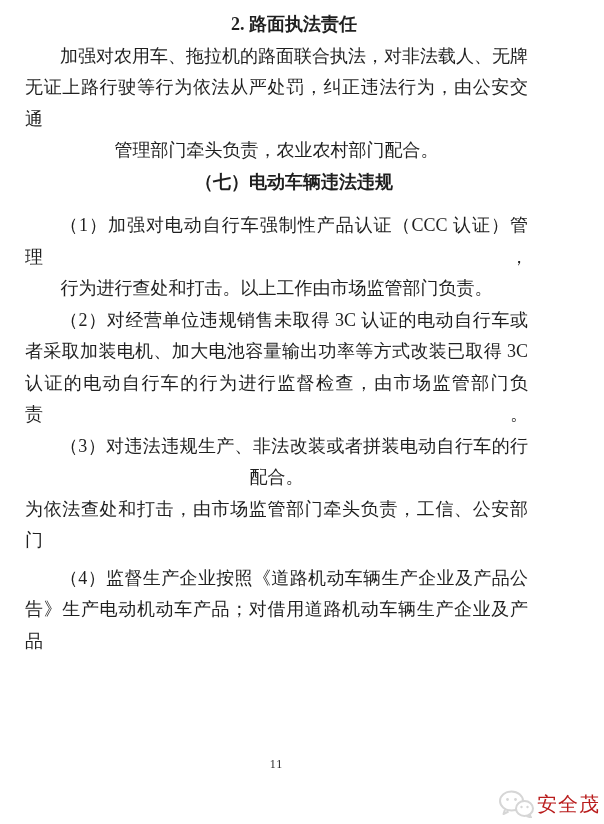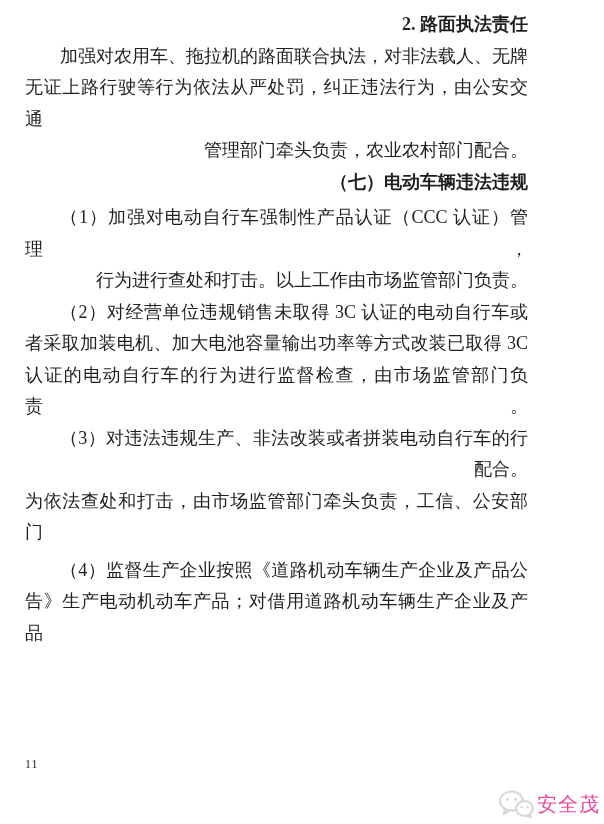--- a/index.html
+++ b/index.html
@@ -24,60 +24,60 @@
   .text-block {
     position: absolute;
     left: 25px;
     top: 9px;
     width: 503px;
     color: #1f1f1f;
   }
   .line {
     font-size: 18px;
     line-height: 31.5px;
-    text-align: right;
+    text-align: center;
     word-break: break-all;
     overflow: hidden;
   }
   .line.fill {
     text-align: justify;
     text-align-last: justify;
   }
   .line.indent {
     text-indent: 35px;
   }
   .line.bold {
     font-weight: bold;
   }
-  .line.gap-a { margin-top: 4px; }
+  .line.gap-a { margin-top: 12px; }
   .line.gap-b { margin-top: 6px; }
 
   .page-number {
     position: absolute;
     left: 25px;
     top: 757px;
     width: 503px;
-    text-align: left;
+    text-align: center;
     font-size: 12px;
     color: #2a2a2a;
     letter-spacing: 1px;
   }
   .watermark {
     position: absolute;
     right: 4px;
     bottom: 6px;
     display: flex;
     align-items: center;
     gap: 3px;
     color: #d2d2d2;
   }
   .watermark .wm-text {
     font-size: 20px;
     letter-spacing: 1px;
-    color: #ec4899;
+    color: #b91c1c;
   }
   .watermark svg { display: block; }
 </style>
 </head>
 <body>
 
 <div class="page">
 
   <div class="text-block">
     <div class="line bold indent">2. 路面执法责任</div>

